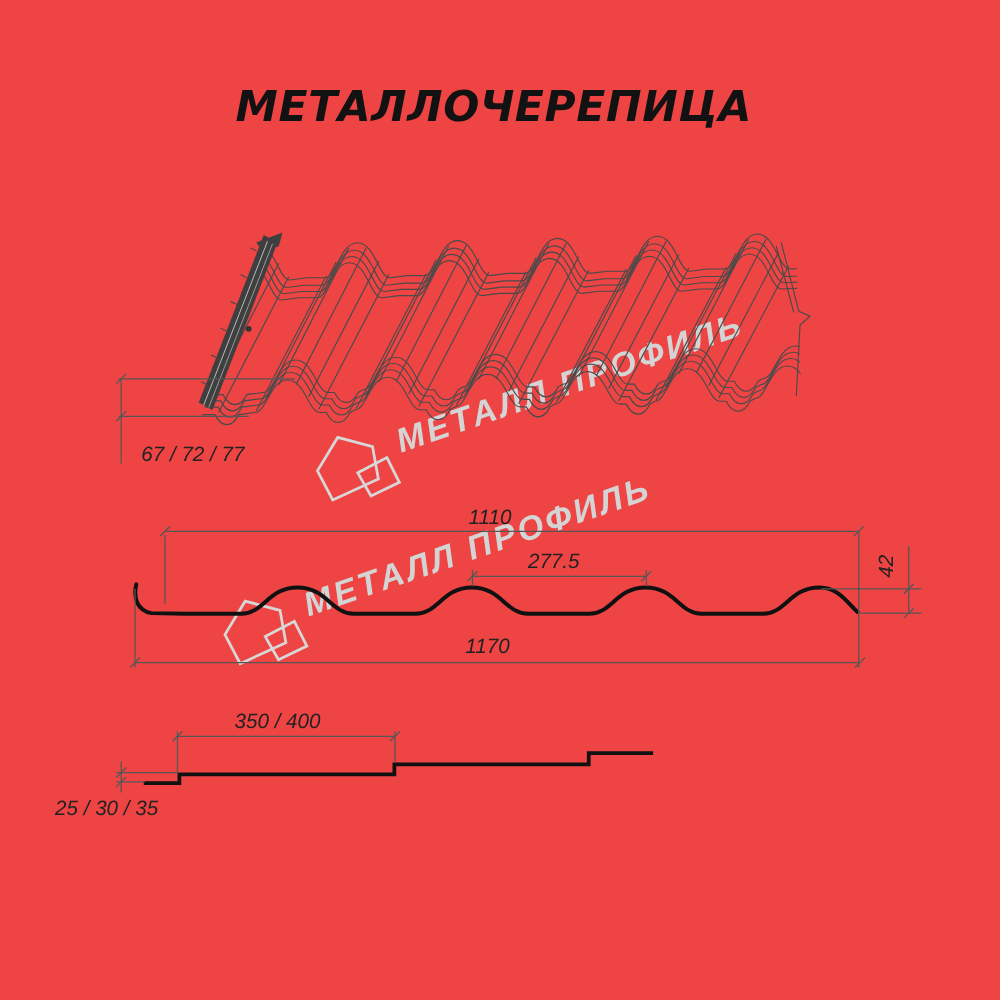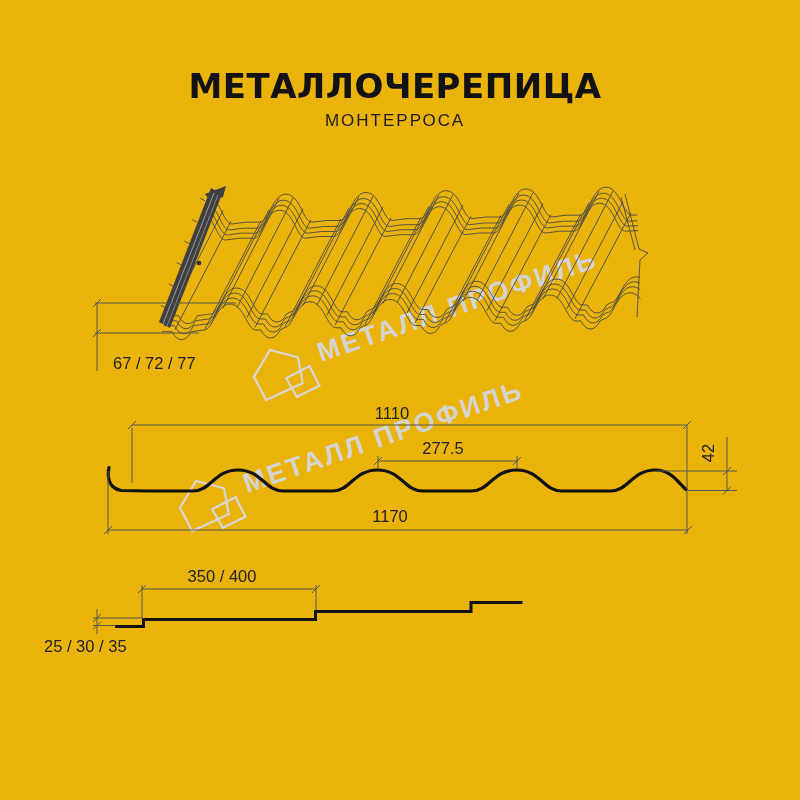--- a/index.html
+++ b/index.html
@@ -1,37 +1,36 @@
 <!DOCTYPE html>
 <html><head>
 <meta charset="utf-8">
 <style>
   html,body{margin:0;padding:0;background:#fff;}
-  .page{position:relative;width:800px;height:800px;background:#eab308;overflow:hidden;
-        font-family:"Liberation Sans",sans-serif;}
+  .page{position:relative;width:800px;height:800px;background:#ef4444;overflow:hidden;
+        font-family:"Liberation Sans",sans-serif;font-style:italic;}
   .title{position:absolute;top:66px;left:0;width:790px;text-align:center;
          font-family:"DejaVu Sans","Liberation Sans",sans-serif;
          font-weight:800;font-size:34px;letter-spacing:.5px;color:#121212;}
   .subtitle{position:absolute;top:111px;left:0;width:790px;text-align:center;
             font-weight:500;font-size:17px;letter-spacing:2px;color:#1d1d1d;}
   svg{position:absolute;left:0;top:0;}
   .dimtxt{font-family:"Liberation Sans",sans-serif;font-size:16.5px;fill:#222;}
   .wmtxt{font-family:"Liberation Sans",sans-serif;font-size:27px;font-weight:700;
          letter-spacing:2.5px;fill:#d4d4d4;}
   .dim{stroke:#565656;stroke-width:1;fill:none;}
   .thick{stroke:#111;stroke-width:3.2;fill:none;stroke-linecap:round;stroke-linejoin:round;}
   .step{stroke:#111;stroke-width:3;fill:none;stroke-linejoin:miter;}
   .wmlogo{fill:none;stroke:#d7d7d7;stroke-width:2.2;}
 </style>
 </head>
 <body>
 
 <div class="page">
   <div class="title">МЕТАЛЛОЧЕРЕПИЦА</div>
-  <div class="subtitle">МОНТЕРРОСА</div>
 
   <svg width="800" height="800" viewBox="0 0 800 800">
     <defs>
       <clipPath id="sheetClip">
         <polygon points="216,182 636,176 642,342 158,342"></polygon>
       </clipPath>
     </defs>
 
     <g transform="translate(254,383) rotate(-19)">
       <path class="wmlogo" d="M2,-6 L26,-26 L50,-10 L46,16 L6,20 Z"></path>

